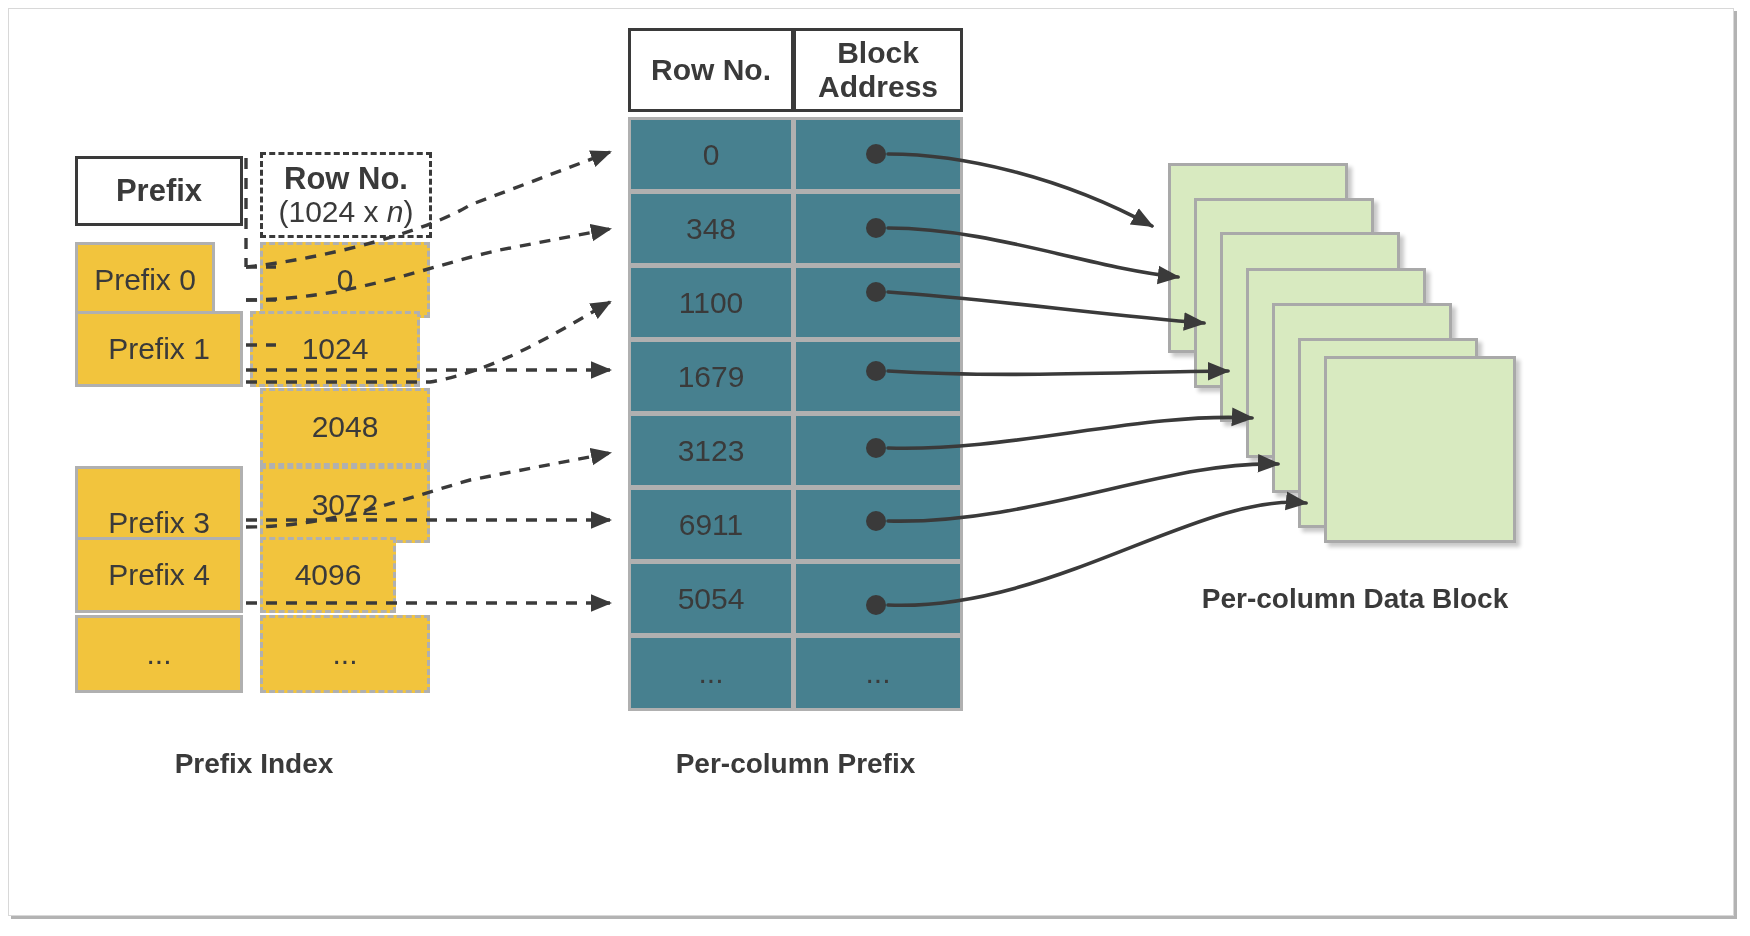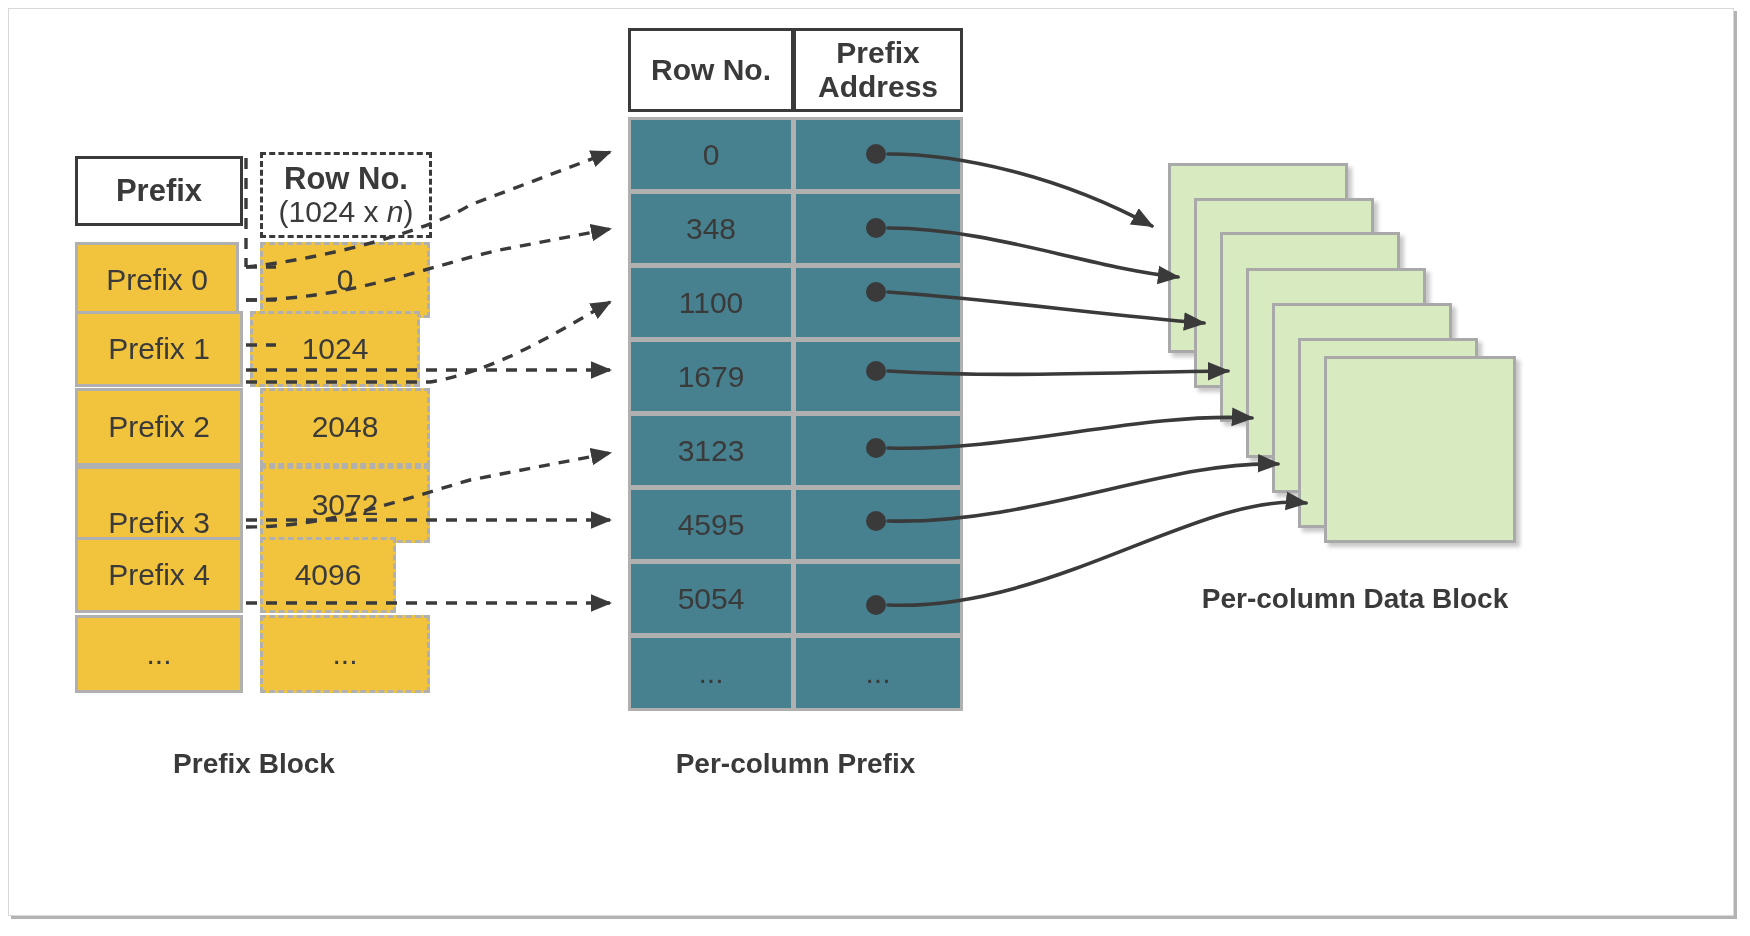--- a/index.html
+++ b/index.html
@@ -51,29 +51,26 @@
   <div class="hdrbox" style="left:75px;top:156px;width:168px;height:70px;font-size:31px;">
     <span>Prefix</span>
   </div>
 
   <div class="hdrbox dashed" style="left:260px;top:152px;width:172px;height:86px;font-size:31px;
               flex-direction:column;line-height:1.08;">
     <span>Row No.</span>
     <span class="rowno-sub">(1024 x <span class="ital">n</span>)</span>
   </div>
 
-  <div class="cell yellow" style="left:75px;top:242px;width:164px;height:76px;font-size:30px;">
+  <div class="cell yellow" style="left:75px;top:242px;width:140px;height:76px;font-size:30px;">
     <span>Prefix 0</span>
     </div>
   <div class="cell yellow" style="left:75px;top:311px;width:168px;height:76px;font-size:30px;">
     <span>Prefix 1</span>
     </div>
-  <div class="cell yellow" style="left:75px;top:388px;width:168px;height:78px;font-size:30px;">
-    <span>Prefix 2</span>
-    </div>
   <div class="cell yellow" style="left:75px;top:466px;width:168px;height:77px;font-size:30px;align-items:flex-end;">
     <span>Prefix 3</span>
     </div>
   <div class="cell yellow" style="left:75px;top:537px;width:168px;height:76px;font-size:30px;">
     <span>Prefix 4</span>
     </div>
   <div class="cell yellow" style="left:75px;top:615px;width:168px;height:78px;font-size:30px;">
     <span>...</span>
     </div>
 
@@ -89,46 +86,46 @@
   <div class="cell yellow dash" style="left:260px;top:466px;width:170px;height:77px;font-size:30px;">
     <span>3072</span>
     </div>
   <div class="cell yellow dash" style="left:260px;top:537px;width:136px;height:76px;font-size:30px;">
     <span>4096</span>
     </div>
   <div class="cell yellow dash" style="left:260px;top:615px;width:170px;height:78px;font-size:30px;">
     <span>...</span>
     </div>
 
-  <div class="caption" style="left:75px;top:748px;width:358px;font-size:28px;">Prefix Block</div>
+  <div class="caption" style="left:75px;top:748px;width:358px;font-size:28px;">Prefix Index</div>
 
   <div class="hdrbox" style="left:628px;top:28px;width:166px;height:84px;font-size:30px;">
     <span>Row No.</span>
   </div>
   <div class="hdrbox" style="left:793px;top:28px;width:170px;height:84px;font-size:30px;line-height:1.12;">
-    <span>Prefix Address</span>
+    <span>Block Address</span>
   </div>
 
   <div class="cell teal" style="left:628px;top:117px;width:166px;height:75px;font-size:30px;">
     <span>0</span>
     </div>
   <div class="cell teal" style="left:628px;top:191px;width:166px;height:75px;font-size:30px;">
     <span>348</span>
     </div>
   <div class="cell teal" style="left:628px;top:265px;width:166px;height:75px;font-size:30px;">
     <span>1100</span>
     </div>
   <div class="cell teal" style="left:628px;top:339px;width:166px;height:75px;font-size:30px;">
     <span>1679</span>
     </div>
   <div class="cell teal" style="left:628px;top:413px;width:166px;height:75px;font-size:30px;">
     <span>3123</span>
     </div>
   <div class="cell teal" style="left:628px;top:487px;width:166px;height:75px;font-size:30px;">
-    <span>4595</span>
+    <span>6911</span>
     </div>
   <div class="cell teal" style="left:628px;top:561px;width:166px;height:75px;font-size:30px;">
     <span>5054</span>
     </div>
   <div class="cell teal" style="left:628px;top:635px;width:166px;height:76px;font-size:30px;">
     <span>...</span>
     </div>
 
   <div class="cell teal" style="left:793px;top:117px;width:170px;height:75px;"></div>
   <div class="cell teal" style="left:793px;top:191px;width:170px;height:75px;"></div>

